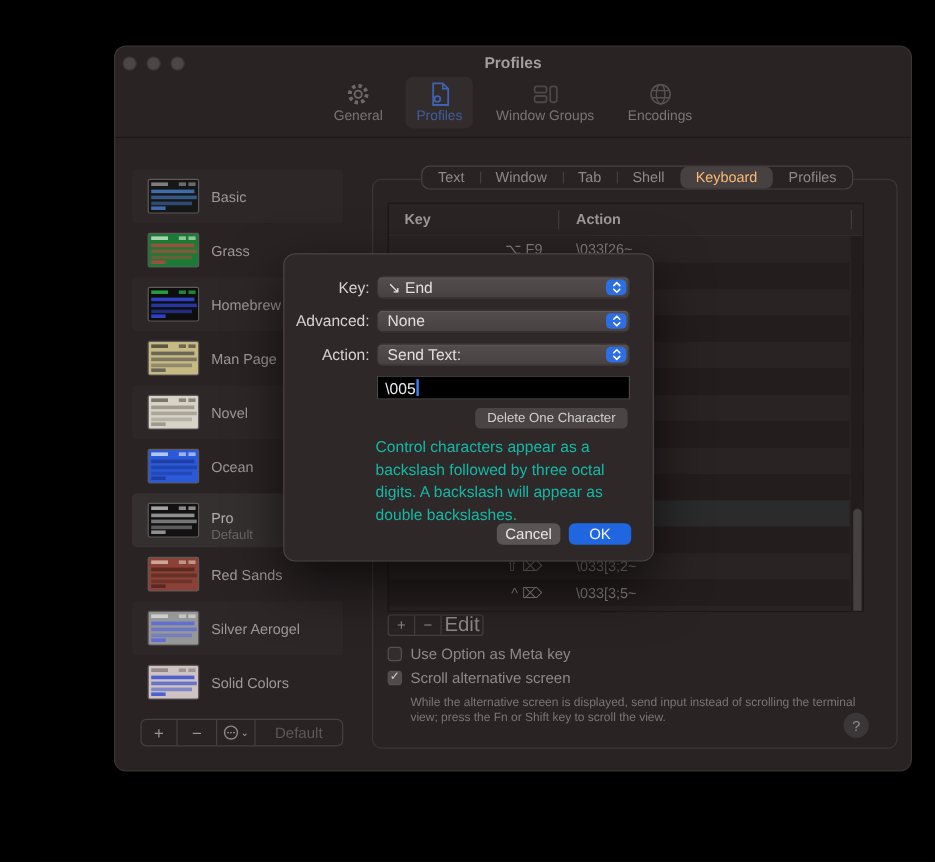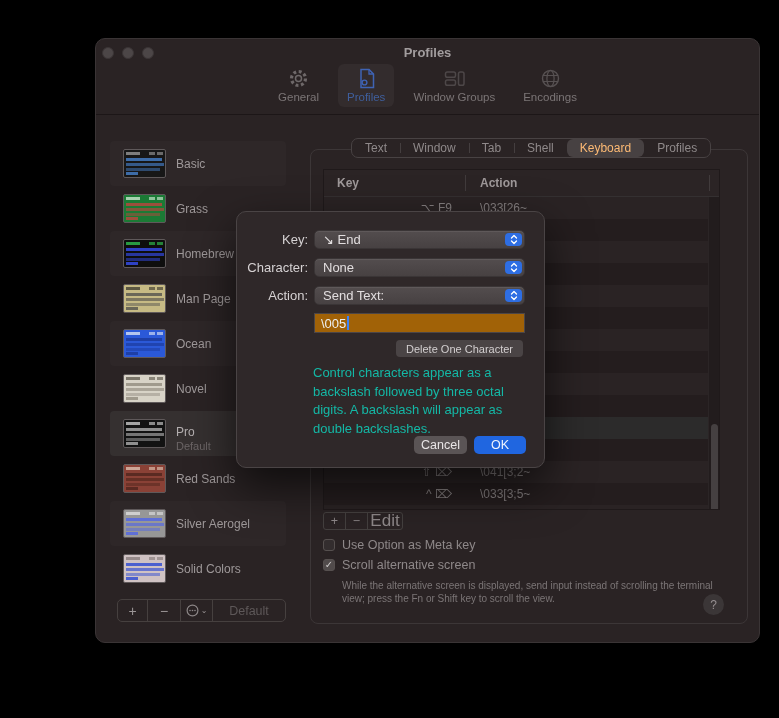--- a/index.html
+++ b/index.html
@@ -120,21 +120,21 @@
     font-size:13px; color:#d6d2d3; }
   .popup { position:absolute; left:77px; top:0; width:211px; height:19px;
     background:linear-gradient(#534d4e,#474142); border-radius:5px;
     border:1px solid #3a3536; box-shadow:inset 0 1px 0 rgba(255,255,255,.07);
     font-size:13px; color:#e2dedf; display:flex; align-items:center;
     padding-left:8px; }
   .pcapsule { position:absolute; right:2px; top:2px; width:17px; height:13px;
     border-radius:4px; background:#2e6ee3; display:flex; align-items:center;
     justify-content:center; }
   .tfield { position:absolute; left:77px; top:101px; width:211px; height:20px;
-    background:#a16207; border:1px solid #4c4647; display:flex; align-items:center;
+    background:#000000; border:1px solid #4c4647; display:flex; align-items:center;
     padding-left:6px; font-size:13px; color:#eceff1; }
   .caret { display:inline-block; width:2px; height:14px; background:#3b82f7;
     margin-left:1px; }
   .del-btn { position:absolute; right:21px; top:128px; height:17px;
     padding:0 10px; background:#4a4445; border-radius:4px; font-size:11px;
     color:#d3cfd0; display:flex; align-items:center; }
   .sheet-note { position:absolute; left:76px; top:152px; width:220px;
     font-size:13px; line-height:18.5px; color:#14b8a6; }
   .sheet-btn { position:absolute; top:224px; height:18px; border-radius:5px;
     font-size:12.5px; display:flex; align-items:center; justify-content:center; }
@@ -230,42 +230,42 @@
           <i class="t-bt1"></i>
           <i class="t-bt2"></i>
           <i class="t-b1"></i>
           <i class="t-b2"></i>
           <i class="t-b3"></i>
           <i class="t-f"></i>
         </span>
       <span class="profile-name">Man Page</span>
     </div>
     <div class="profile-row">
+      <span class="thumb" style="--tbg: #d8d3c7; --tbar: #a09a8d; --tchrome: #6a6458;">
+          <i class="t-h"></i>
+          <i class="t-bt1"></i>
+          <i class="t-bt2"></i>
+          <i class="t-b1"></i>
+          <i class="t-b2"></i>
+          <i class="t-b3"></i>
+          <i class="t-f"></i>
+        </span>
+      <span class="profile-name">Novel</span>
+    </div>
+    <div class="profile-row">
       <span class="thumb" style="--tbg: #2b59d8; --tbar: #1e3fa6; --tchrome: #cdd8f2;">
           <i class="t-h"></i>
           <i class="t-bt1"></i>
           <i class="t-bt2"></i>
           <i class="t-b1"></i>
           <i class="t-b2"></i>
           <i class="t-b3"></i>
           <i class="t-f"></i>
         </span>
       <span class="profile-name">Ocean</span>
-    </div>
-    <div class="profile-row">
-      <span class="thumb" style="--tbg: #d8d3c7; --tbar: #a09a8d; --tchrome: #6a6458;">
-          <i class="t-h"></i>
-          <i class="t-bt1"></i>
-          <i class="t-bt2"></i>
-          <i class="t-b1"></i>
-          <i class="t-b2"></i>
-          <i class="t-b3"></i>
-          <i class="t-f"></i>
-        </span>
-      <span class="profile-name">Novel</span>
     </div>
     <div class="profile-row selected">
       <span class="thumb" style="--tbg: #121212; --tbar: #8f8f8f; --tchrome: #bdbdbd;">
           <i class="t-h"></i>
           <i class="t-bt1"></i>
           <i class="t-bt2"></i>
           <i class="t-b1"></i>
           <i class="t-b2"></i>
           <i class="t-b3"></i>
           <i class="t-f"></i>
@@ -354,21 +354,21 @@
     <div class="trow"></div>
     <div class="trow"></div>
     <div class="trow"></div>
     <div class="trow"></div>
     <div class="trow"></div>
     <div class="trow"></div>
     <div class="trow selected"></div>
     <div class="trow"></div>
     <div class="trow">
       <span class="td-key">⇧ ⌦</span>
-      <span class="td-action">\041[3;2~</span>
+      <span class="td-action">\033[3;2~</span>
     </div>
     <div class="trow">
       <span class="td-key">^ ⌦</span>
       <span class="td-action">\033[3;5~</span>
     </div>
     <div class="trow"></div>
     <div class="vscroll">
       <div class="vthumb"></div>
     </div>
   </div>
@@ -400,21 +400,21 @@
       <span>↘ End</span>
       <span class="pcapsule">
         <svg width="8" height="11" viewBox="0 0 8 11">
             <path d="M1.5 4 L4 1.5 L6.5 4 M1.5 7 L4 9.5 L6.5 7" fill="none" stroke="#fff" stroke-width="1.3" stroke-linecap="round" stroke-linejoin="round"></path>
           </svg>
       </span>
     </div>
   </div>
 
   <div class="fieldrow fr2">
-    <span class="flabel">Character:</span>
+    <span class="flabel">Advanced:</span>
     <div class="popup">
       <span>None</span>
       <span class="pcapsule">
         <svg width="8" height="11" viewBox="0 0 8 11">
             <path d="M1.5 4 L4 1.5 L6.5 4 M1.5 7 L4 9.5 L6.5 7" fill="none" stroke="#fff" stroke-width="1.3" stroke-linecap="round" stroke-linejoin="round"></path>
           </svg>
       </span>
     </div>
   </div>
 

